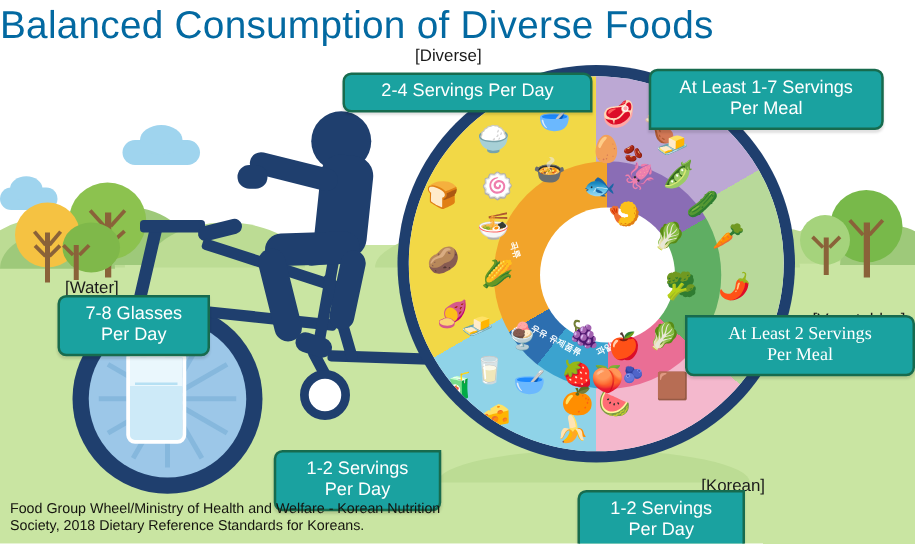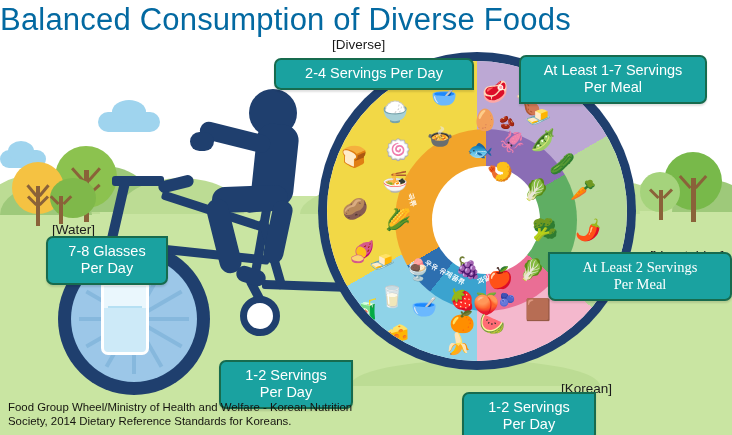--- a/index.html
+++ b/index.html
@@ -337,15 +337,15 @@
   <div class="callout tail-tr" style="left:462px; top:392px; width:134px;">1-2 Servings
 Per Day</div>
 
   <div class="callout tail-tr" style="left:219px; top:360px; width:134px;">1-2 Servings
 Per Day</div>
 
   <div class="callout tail-tr" style="left:2px; top:236px; width:122px;margin-left:44px;">7-8 Glasses
 Per Day</div>
 
   <div class="source">Food Group Wheel/Ministry of Health and Welfare - Korean Nutrition
-Society, 2014 Dietary Reference Standards for Koreans.</div>
+Society, 2018 Dietary Reference Standards for Koreans.</div>
 
 </div>
 
 </body></html>

